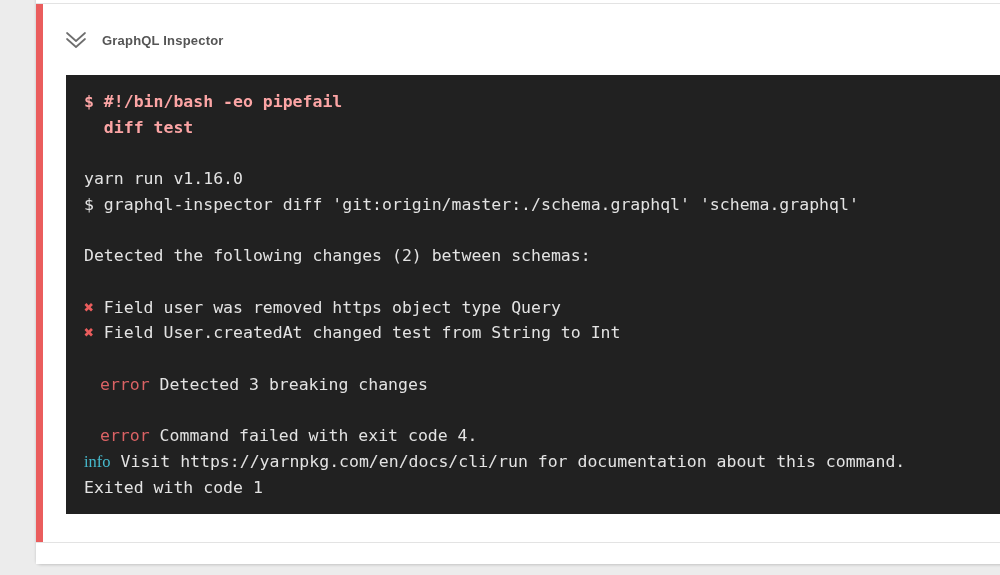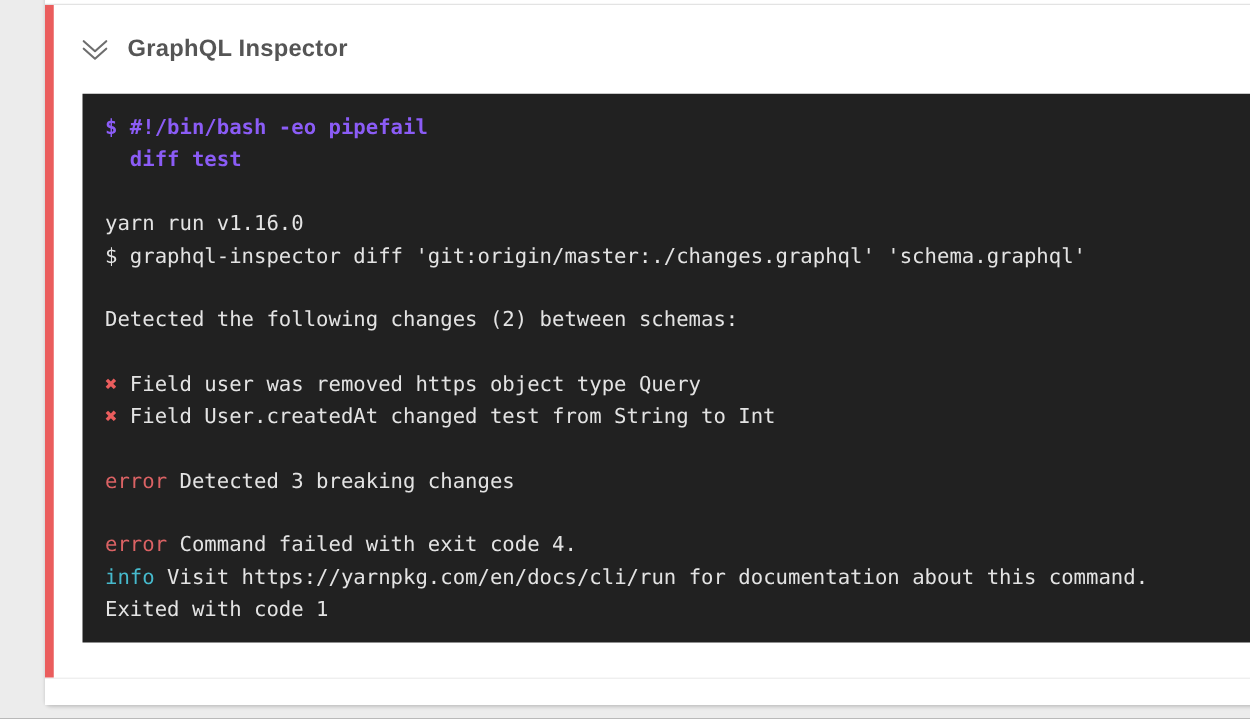--- a/index.html
+++ b/index.html
@@ -33,21 +33,21 @@
   }
   .step-header {
     display: flex;
     align-items: center;
     gap: 13px;
     padding: 24px 0 0 20px;
     cursor: pointer;
   }
   .collapse-icon { width: 26px; height: 24px; display: block; }
   .step-title {
-    font-size: 19px;
+    font-size: 13px;
     font-weight: bold;
     color: #555555;
     letter-spacing: 0.2px;
   }
 
   .terminal {
     position: absolute;
     left: 23px; right: 0; top: 71px;
     height: 439px;
     box-sizing: border-box;
@@ -55,24 +55,24 @@
     padding: 14px 18px;
     overflow: hidden;
   }
   .tline {
     font-family: "DejaVu Sans Mono", "Liberation Mono", monospace;
     font-size: 16.5px;
     line-height: 25.7px;
     color: var(--term-fg, #e3e3e3);
     white-space: pre;
   }
-  .tline .bold { font-weight: bold; color: #8b5cf6; }
+  .tline .bold { font-weight: bold; color: #fca5a5; }
   .tline .xmark { color: var(--status-red, #e5565e); font-weight: bold; }
-  .tline .err { color: var(--err-red, #da6264); }
-  .tline .info { color: var(--info-cyan, #46b9cc); }
+  .tline .err { color: var(--err-red, #da6264); margin-left: 16px; }
+  .tline .info { color: var(--info-cyan, #46b9cc); font-family: Liberation Serif, serif; }
 
   .row-sliver-bottom { height: 21px; background: #ffffff; }
 </style>
 </head>
 <body style="background: rgb(236, 236, 236);">
 
 <div class="stage">
   <div class="steps-panel">
 
     <div class="row-sliver-top"></div>
@@ -85,21 +85,21 @@
           <polyline points="4,11 13,19 22,11"></polyline>
         </svg>
         <span class="step-title">GraphQL Inspector</span>
       </div>
 
       <div class="terminal">
           <div class="tline"><span class="bold">$ #!/bin/bash -eo pipefail</span></div>
           <div class="tline"><span class="bold">  diff test</span></div>
           <div class="tline">&nbsp;</div>
           <div class="tline"><span>yarn run v1.16.0</span></div>
-          <div class="tline"><span>$ graphql-inspector diff 'git:origin/master:./changes.graphql' 'schema.graphql'</span></div>
+          <div class="tline"><span>$ graphql-inspector diff 'git:origin/master:./schema.graphql' 'schema.graphql'</span></div>
           <div class="tline">&nbsp;</div>
           <div class="tline"><span>Detected the following changes (2) between schemas:</span></div>
           <div class="tline">&nbsp;</div>
           <div class="tline"><span class="xmark">✖</span><span> Field user was removed https object type Query</span></div>
           <div class="tline"><span class="xmark">✖</span><span> Field User.createdAt changed test from String to Int</span></div>
           <div class="tline">&nbsp;</div>
           <div class="tline"><span class="err">error</span><span> Detected 3 breaking changes</span></div>
           <div class="tline">&nbsp;</div>
           <div class="tline"><span class="err">error</span><span> Command failed with exit code 4.</span></div>
           <div class="tline"><span class="info">info</span><span> Visit https://yarnpkg.com/en/docs/cli/run for documentation about this command.</span></div>

